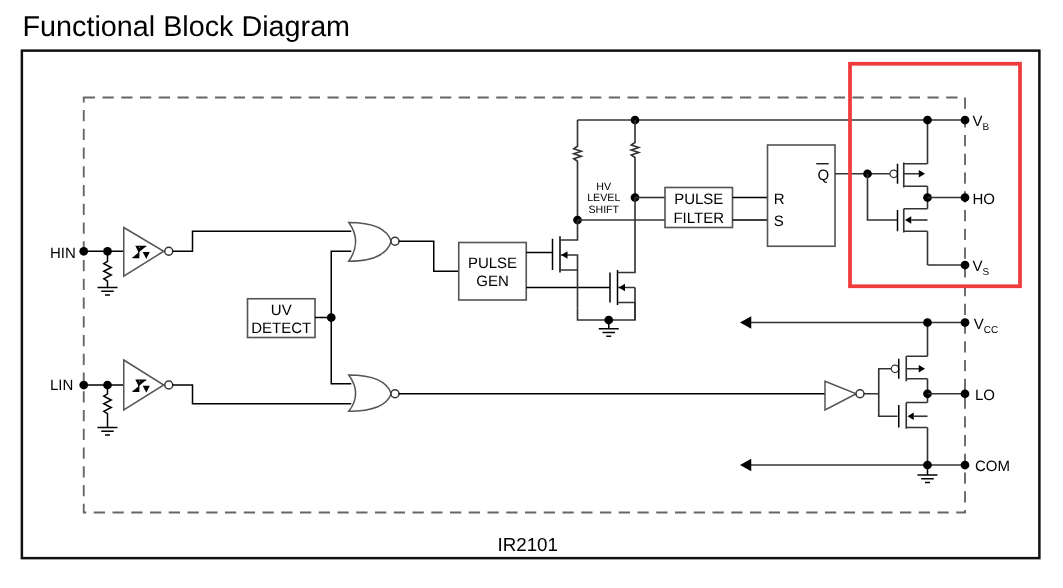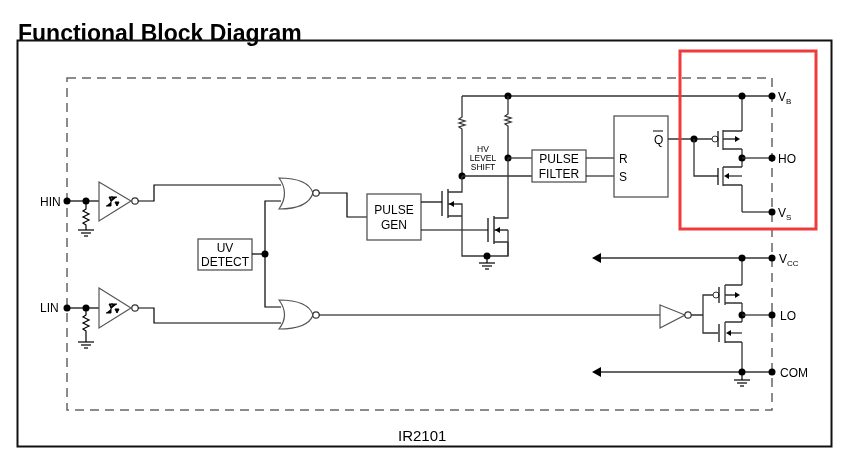--- a/index.html
+++ b/index.html
@@ -1,17 +1,17 @@
 <!DOCTYPE html>
 <html><head>
 <meta charset="utf-8">
 <style>
   html, body { margin: 0; padding: 0; background: #ffffff; }
   body { width: 850px; height: 470px; position: relative; overflow: hidden; font-family: "Liberation Sans", sans-serif; }
-  .title { position: absolute; left: 18px; top: 20px; font-size: 23px; font-weight: bold; color: #000; font-family: "Liberation Sans", sans-serif; }
+  .title { position: absolute; left: 18px; top: 8px; font-size: 23px; font-weight: normal; color: #000; font-family: "Liberation Sans", sans-serif; }
   svg { position: absolute; left: 0; top: 0; }
   svg text { font-family: "Liberation Sans", sans-serif; fill: #000; }
   .w { stroke: #333; stroke-width: 1.3; fill: none; }
   .wb { stroke: #000; stroke-width: 1.2; fill: none; }
   .g { stroke: #555; stroke-width: 1.2; fill: #fff; }
   .blk { stroke: #555; stroke-width: 1.3; fill: #fff; }
   .dot { fill: #000; }
 </style>
 </head>
 <body>

